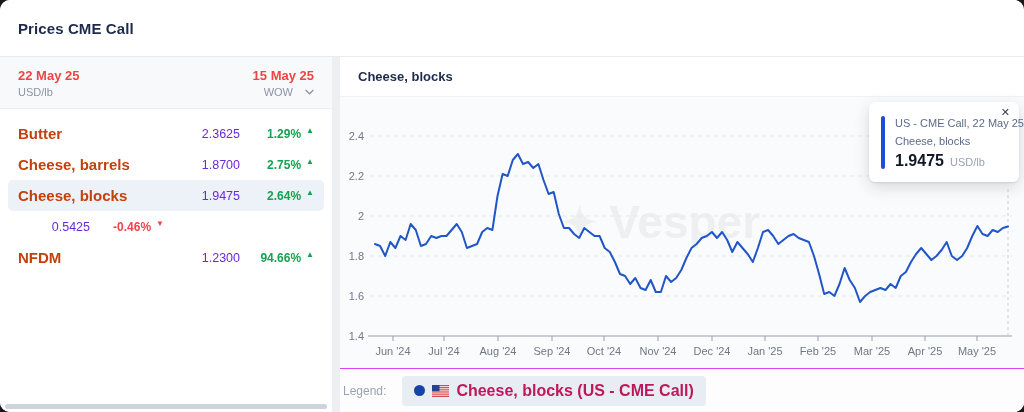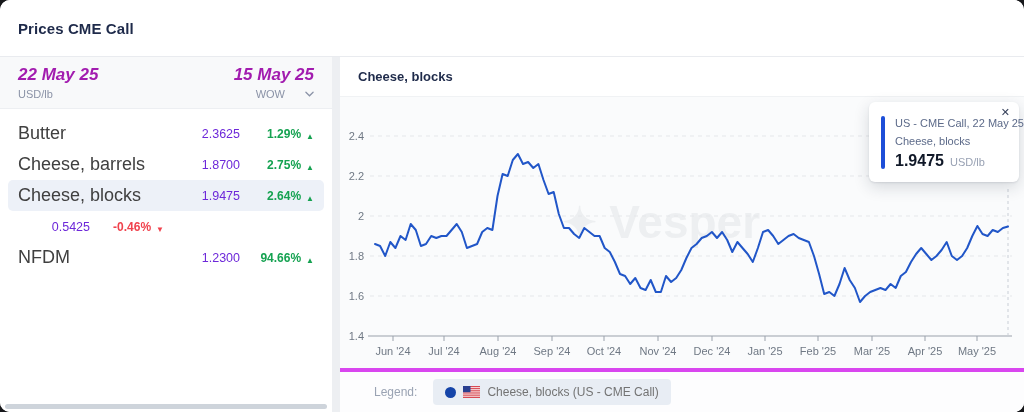--- a/index.html
+++ b/index.html
@@ -20,30 +20,30 @@
   }
   .page-title { font-size: 15px; font-weight: 700; color: #1e2a4a; margin: 0; letter-spacing: .1px; }
   .content { display: flex; height: 355px; }
 
   
   .left-panel { width: 332px; background: #fff; position: relative; flex: none; }
   .table-header {
     height: 52px; background: #f8f9fa; border-bottom: 1px solid #edeff2;
     display: flex; justify-content: space-between; align-items: center; padding: 0 18px;
   }
-  .th-date { font-size: 17px; font-weight: 700; color: #a21caf; font-style: italic; }
+  .th-date { font-size: 13px; font-weight: 700; color: #ef4444; }
   .th-unit { font-size: 11px; color: #8b93a7; margin-top: 3px; }
   .th-right { text-align: right; }
-  .th-wow { font-size: 11px; color: #8b93a7; margin-top: 3px; display: flex; align-items: center; gap: 20px; justify-content: flex-end; cursor: pointer; }
+  .th-wow { font-size: 11px; color: #8b93a7; margin-top: 3px; display: flex; align-items: center; gap: 12px; justify-content: flex-end; cursor: pointer; }
   .rows { padding: 9px 8px 0; }
   .row { height: 31px; display: flex; align-items: center; padding: 0 10px; border-radius: 5px; cursor: pointer; }
   .row.selected { background: #edf1f8; }
-  .r-name { flex: 1; font-size: 18px; font-weight: 400; color: #404040; }
+  .r-name { flex: 1; font-size: 15px; font-weight: 700; color: #c2410c; }
   .r-value { width: 72px; text-align: right; font-size: 12.5px; color: #6d28d9; }
-  .r-change { width: 74px; font-size: 12px; font-weight: 600; display: flex; justify-content: flex-end; align-items: flex-end; gap: 5px; }
+  .r-change { width: 74px; font-size: 12px; font-weight: 600; display: flex; justify-content: flex-end; align-items: flex-start; gap: 5px; }
   .r-change.up { color: #15a251; }
   .r-change.down { color: #f0424d; }
   .tri { font-size: 8px; line-height: 1; }
   .hscrollbar { position: absolute; left: 5px; right: 5px; bottom: 3px; height: 5px; border-radius: 3px; background: #ced4db; cursor: pointer; }
 
   .gutter { width: 8px; background: #edeff2; flex: none; }
 
   
   .chart-panel { flex: 1; background: #fff; display: flex; flex-direction: column; min-width: 0; }
   .chart-header {
@@ -67,27 +67,27 @@
     padding: 13px 10px 12px 26px;
   }
   .tt-accent { position: absolute; left: 12px; top: 14px; bottom: 13px; width: 4px; border-radius: 2px; background: #1d4ed8; }
   .tt-close { position: absolute; top: 4px; right: 9px; font-size: 11px; color: #36405a; cursor: pointer; }
   .tt-line1, .tt-line2 { font-size: 11px; color: #5c6a89; line-height: 1.6; white-space: nowrap; }
   .tt-vrow { margin-top: 2px; display: flex; align-items: baseline; gap: 6px; }
   .tt-value { font-size: 16px; font-weight: 700; color: #101828; }
   .tt-unit { font-size: 11px; color: #98a1b3; }
 
   .legend-row {
-    height: 44px; border-top: 4px solid #d946ef; background: #fdfdfe;
-    display: flex; align-items: center; padding: 0 34px; gap: 16px;
+    height: 44px; border-top: 1px solid #d946ef; background: #fdfdfe;
+    display: flex; align-items: center; padding: 0 3px; gap: 16px;
   }
   .legend-label { font-size: 12px; color: #9aa3b3; }
   .legend-pill { display: flex; align-items: center; gap: 7px; background: #e8edf4; border-radius: 4px; padding: 6px 12px; cursor: pointer; }
   .legend-dot { width: 11px; height: 11px; border-radius: 50%; background: #1544a8; flex: none; }
-  .legend-text { font-size: 12px; color: #737373; font-weight: 400; }
+  .legend-text { font-size: 16px; color: #be185d; font-weight: 700; }
 </style>
 </head>
 <body>
 
 <div class="card">
 
   <div class="topbar">
     <h1 class="page-title">Prices CME Call</h1>
   </div>
 

